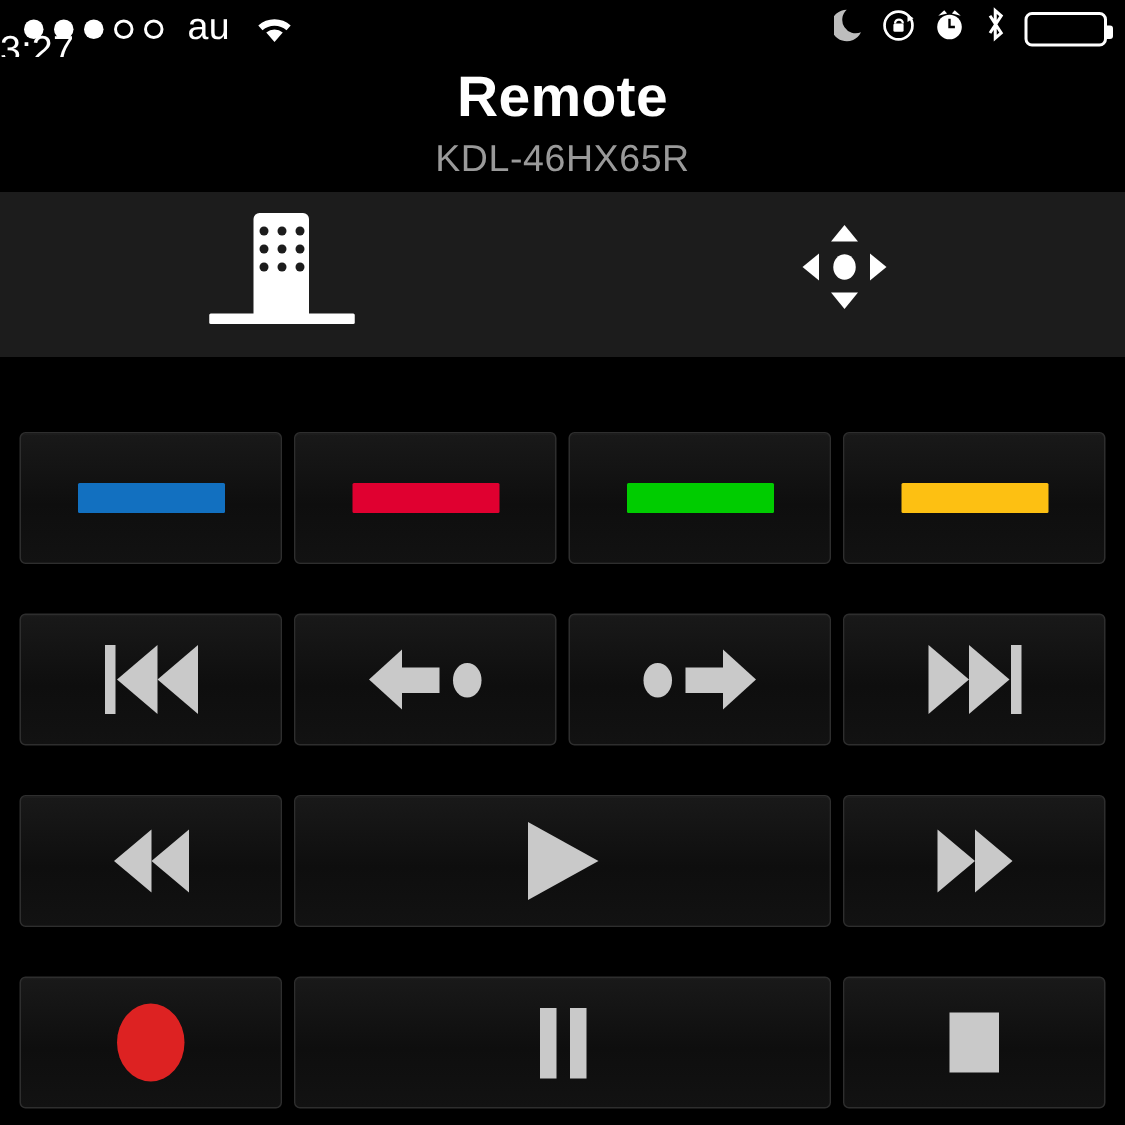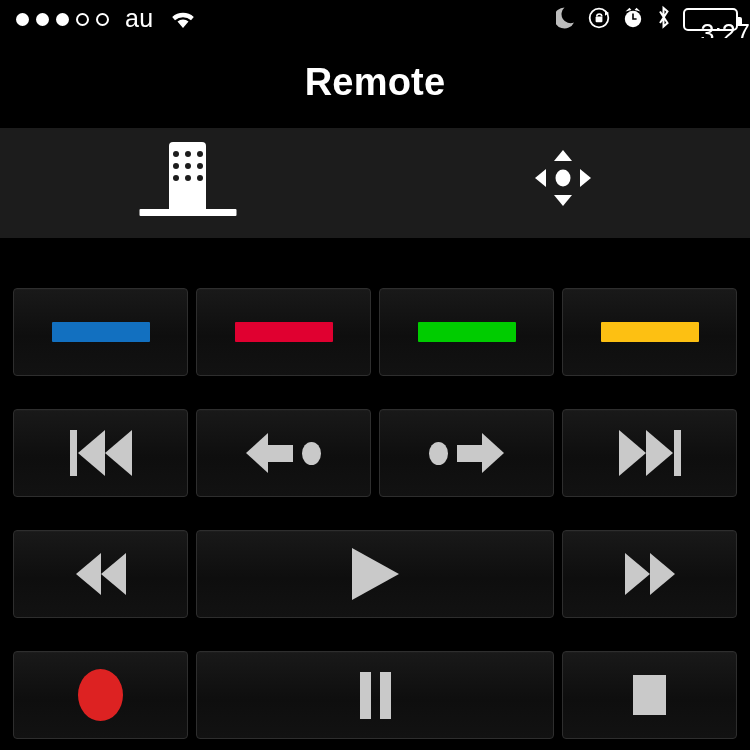--- a/index.html
+++ b/index.html
@@ -18,21 +18,21 @@
   }
   .sb-left { position:absolute; left:16px; top:0; height:38px; display:flex; align-items:center; gap:16px;justify-content:space-between; }
   .dots { display:flex; align-items:center; gap:7px; }
   .dot { width:13px; height:13px; border-radius:50%; }
   .dot.full { background:#fff; }
   .dot.empty { background:transparent; border:2px solid #fff; }
   .carrier { font-size:25px; letter-spacing:0.3px; color:#fff; line-height:1; padding-bottom:2px; }
   .wifi { width:28px; height:20px; position:relative; }
   .sb-center {
     position:absolute; left:0; top:14px; width:750px; height:38px;
-    display:flex; align-items:center; justify-content:flex-end;
+    display:flex; align-items:center; justify-content:flex-start;
   }
   .clock { font-size:25px; color:#fff; letter-spacing:0.2px; }
   .sb-right { position:absolute; right:12px; top:0; height:38px; display:flex; align-items:center; gap:11px; }
   .battery {
     width:55px; height:23px; border:2px solid #fff; border-radius:5px;
     position:relative; padding:2px;
   }
   .battery::after {
     content:""; position:absolute; right:-6px; top:7px; width:4px; height:9px;
     background:#fff; border-radius:0 2px 2px 0;
@@ -193,20 +193,21 @@
       </span>
       <span class="battery">
         <span class="battery-fill"></span>
       </span>
     </div>
   </div>
 
   <div class="navbar">
     <div class="title-wrap">
       <div class="nav-title">Remote</div>
+      <div class="nav-subtitle">KDL-46HX65R</div>
     </div>
   </div>
 
   <div class="tabbar">
     <div class="tab">
       <div class="ico-remote">
         <div class="krow">
             <i class="kdot"></i>
             <i class="kdot"></i>
             <i class="kdot"></i>

